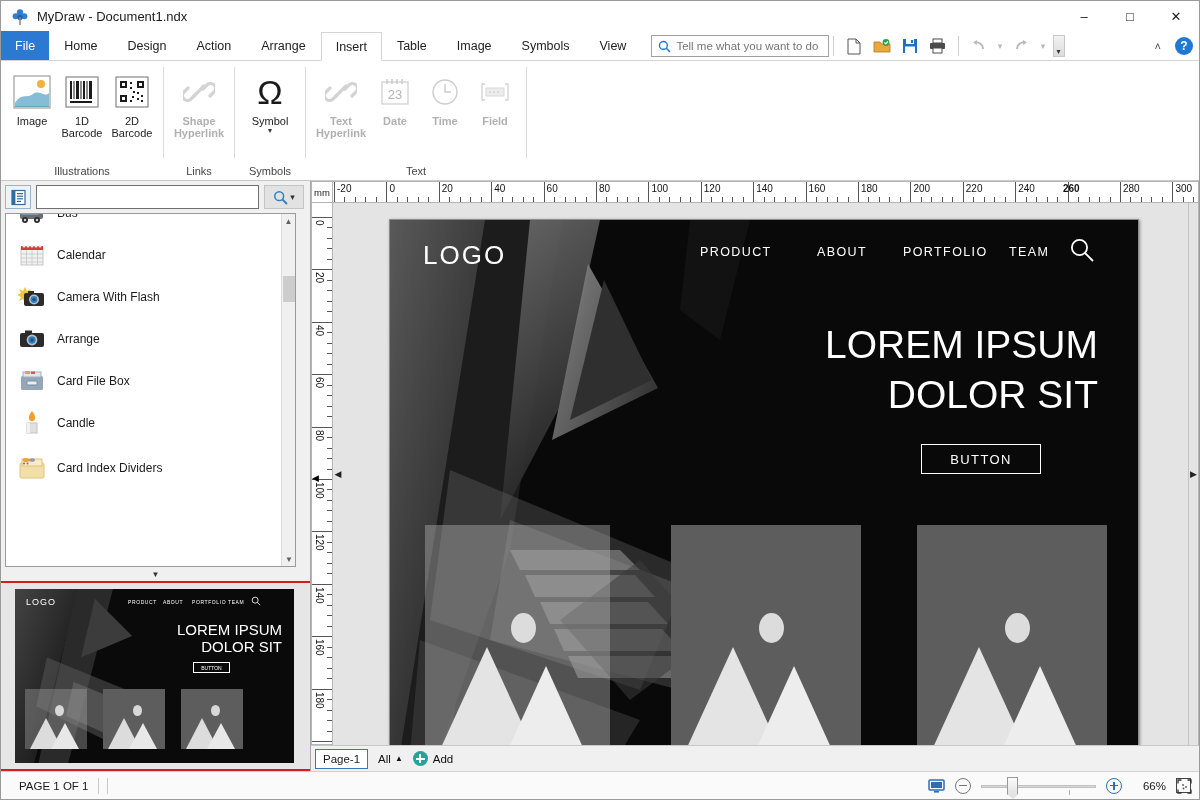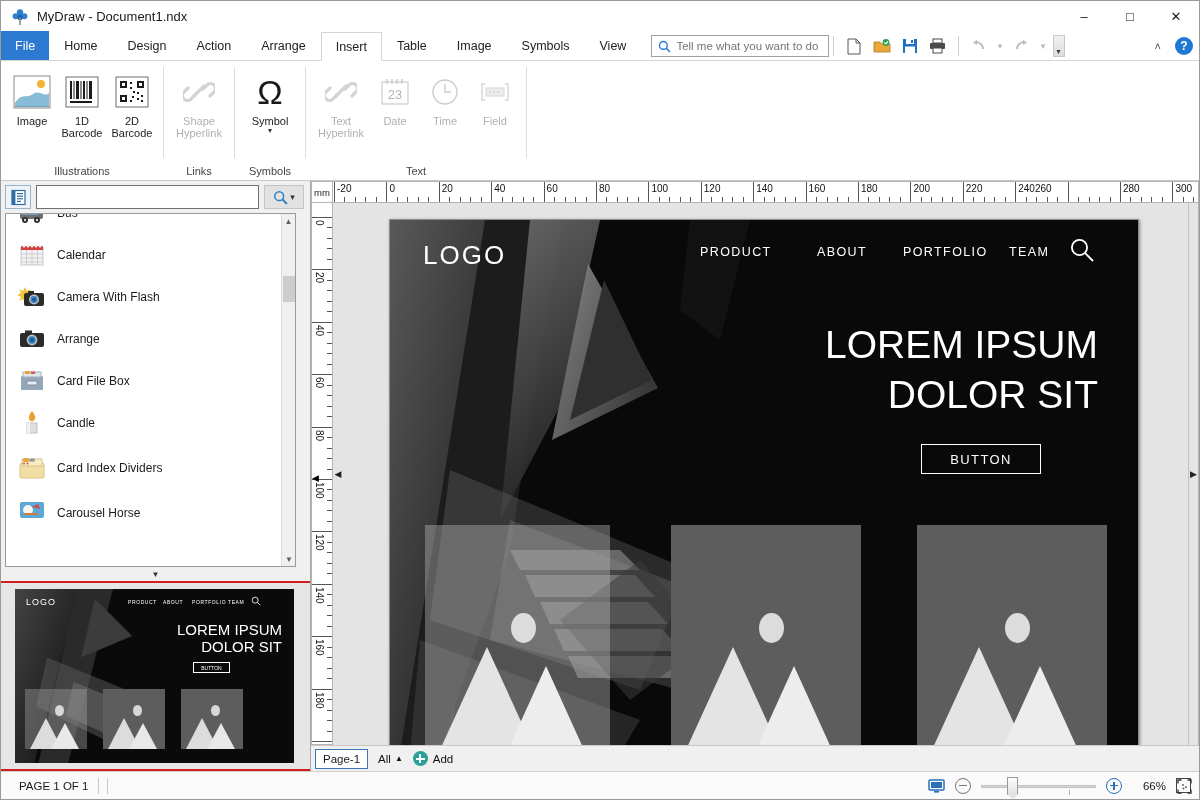--- a/index.html
+++ b/index.html
@@ -54,21 +54,21 @@
   .rgroup { display:flex; flex-direction:column; height:120px; position:relative; }
   .rgroup-items { flex:1; display:flex; align-items:flex-start; padding:6px 6px 0 6px; }
   .rgroup-label { height:20px; font-size:11px; color:#444; text-align:center;
                   display:flex; align-items:center; justify-content:center; }
   .rgroup-div { width:1px; background:#dcdcdc; margin:6px 0 22px 0; }
   .ritem { width:50px; display:flex; flex-direction:column; align-items:center;
            padding:2px 2px; cursor:default; }
   .ritem.wide { width:58px; }
   .ritem .icn { height:46px; display:flex; align-items:center; justify-content:center; }
   .ritem .lbl { font-size:11px; text-align:center; line-height:12px; color:#222; }
-  .ritem.disabled .lbl { color:#b0b0b0; }
+  .ritem.disabled .lbl { color:#b0b0b0;font-weight:bold; }
   .ritem.disabled .icn { opacity:.38; }
   .caret-s { font-size:8px; color:#333; line-height:8px; }
 
   
   .main { flex:1; display:flex; min-height:0; }
 
   
   .leftpane { width:310px; display:flex; flex-direction:column; background:#f0f0f0;
               border-right:1px solid #a8a8a8; }
   .shape-search { height:32px; display:flex; align-items:center; padding:4px 6px 4px 4px;
@@ -576,31 +576,20 @@
                 <rect x="4" y="5" width="20" height="7" fill="#f7ecc8" stroke="#d9c484"></rect>
                 <ellipse cx="8" cy="6" rx="3.4" ry="2" fill="#e8a33a"></ellipse>
                 <ellipse cx="14" cy="6" rx="3" ry="1.8" fill="#9a9a9a"></ellipse>
                 <circle cx="6" cy="9.6" r="1" fill="#d04a4a"></circle>
                 <circle cx="9.5" cy="9.6" r="1" fill="#d04a4a"></circle>
               </svg>
             </span>
             <span class="shape-name">
               <span>Card Index Dividers</span>
             </span>
-          </div>
-          <div class="shape-item">
-            <span class="shape-ic">
-              <svg width="28" height="28" viewBox="0 0 28 28">
-                <rect x="2" y="3" width="24" height="16" rx="2" fill="#5ba8d6"></rect>
-                <circle cx="10" cy="11" r="5" fill="#f4f4f4"></circle>
-                <path d="M14 8 l6 -3 l2 5 z" fill="#d44a4a"></path>
-                <rect x="6" y="14" width="14" height="2" fill="#cf7a3a"></rect>
-              </svg>
-            </span>
-            <span class="shape-name">Carousel Horse</span>
           </div>
         </div>
         <div class="vscroll">
           <div class="vsc-arrow">▲</div>
           <div class="vsc-thumb"></div>
           <div class="vsc-arrow" style="position:absolute;bottom:0;width:14px;">▼</div>
         </div>
       </div>
 
       <div class="pane-split">▼</div>
@@ -740,21 +729,21 @@
             <div class="hr-tick hr-minor" style="left: 650.76px;"></div>
             <div class="hr-tick hr-minor" style="left: 661.24px;"></div>
             <div class="hr-tick hr-minor" style="left: 671.72px;"></div>
             <div class="hr-tick hr-major" style="left: 682.2px;"></div>
             <div class="hr-lbl" style="left: 682.2px;">240</div>
             <div class="hr-tick hr-minor" style="left: 692.68px;"></div>
             <div class="hr-tick hr-minor" style="left: 703.16px;"></div>
             <div class="hr-tick hr-minor" style="left: 713.64px;"></div>
             <div class="hr-tick hr-minor" style="left: 724.12px;"></div>
             <div class="hr-tick hr-major" style="left: 734.6px;"></div>
-            <div class="hr-lbl" style="left: 699px;">260</div>
+            <div class="hr-lbl" style="left: 727px; font-weight: bold;">260</div>
             <div class="hr-tick hr-minor" style="left: 745.08px;"></div>
             <div class="hr-tick hr-minor" style="left: 755.56px;"></div>
             <div class="hr-tick hr-minor" style="left: 766.04px;"></div>
             <div class="hr-tick hr-minor" style="left: 776.52px;"></div>
             <div class="hr-tick hr-major" style="left: 787px;"></div>
             <div class="hr-lbl" style="left: 787px;">280</div>
             <div class="hr-tick hr-minor" style="left: 797.48px;"></div>
             <div class="hr-tick hr-minor" style="left: 807.96px;"></div>
             <div class="hr-tick hr-minor" style="left: 818.44px;"></div>
             <div class="hr-tick hr-minor" style="left: 828.92px;"></div>

